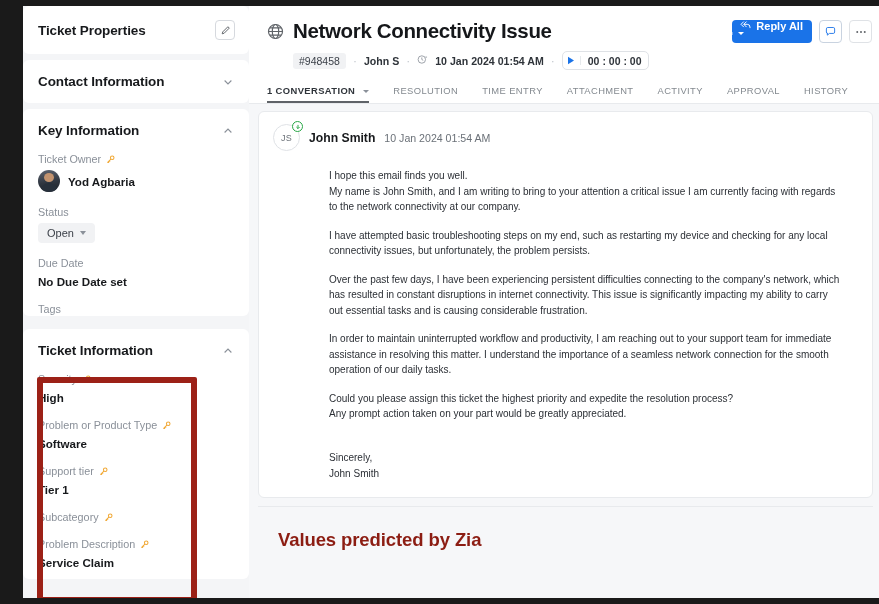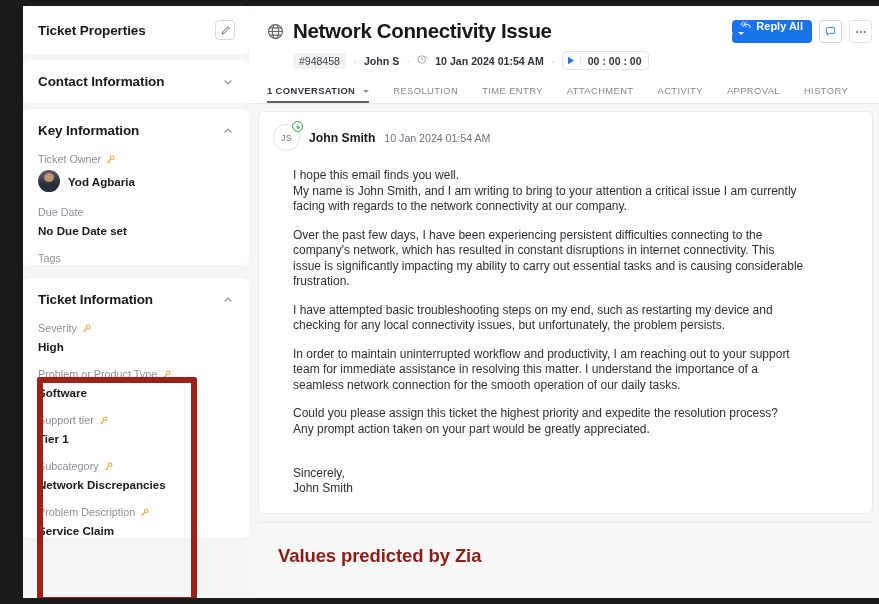--- a/index.html
+++ b/index.html
@@ -243,22 +243,22 @@
   .av-badge {
     position: absolute; right: -3px; top: -3px;
     width: 11px; height: 11px; border-radius: 50%;
     background: #fff; border: 1.3px solid #27a745;
     display: flex; align-items: center; justify-content: center;
   }
   .conv-name { font-size: 12.2px; font-weight: bold; color: #17191c; }
   .conv-date { font-size: 10.6px; color: #6b7178; }
 
   .body-text {
-    margin: 17px 0 0 20px;
-    font-size: 12px;
+    margin: 17px 0 0 56px;
+    font-size: 10px;
     line-height: 15.5px;
     color: #2b2f35;
     max-width: 512px;
   }
   .body-text p { margin-bottom: 13px; }
   .body-text p:last-child { margin-bottom: 0; }
 
   .divider-h { height: 1px; background: #e8eaed; margin-top: 8px; }
   .zia-note {
     margin: 22px 0 0 20px;
@@ -316,20 +316,29 @@
                 <path d="M8.6 7.4L3.5 12.5M4.6 11.4l1.2 1.2M6.2 9.8l1.2 1.2"></path>
             </svg>
           </span>
         </div>
         <div class="owner-row">
           <span class="owner-av"></span>
           <span class="owner-name">Yod Agbaria</span>
         </div>
       </div>
 
+      <div class="field">
+        <div class="field-label">
+          <span>Status</span>
+        </div>
+        <span class="status-pill">
+          <span>Open</span>
+          <span class="caret-dn"></span>
+        </span>
+      </div>
 
       <div class="field">
         <div class="field-label">
           <span>Due Date</span>
         </div>
         <div class="field-value">No Due Date set</div>
       </div>
 
       <div class="field" style="">
         <div class="field-label">
@@ -391,21 +400,20 @@
       <div class="field">
         <div class="field-label">
           <span>Subcategory</span>
           <span class="zia-key">
             <svg width="11" height="11" viewBox="0 0 16 16" fill="none" stroke="#f0a732" stroke-width="1.5">
               <circle cx="10.5" cy="5.5" r="2.6"></circle>
                 <path d="M8.6 7.4L3.5 12.5M4.6 11.4l1.2 1.2M6.2 9.8l1.2 1.2"></path>
             </svg>
           </span>
         </div>
-        <div class="field-value">Network Discrepancies</div>
       </div>
 
       <div class="field">
         <div class="field-label">
           <span>Problem Description</span>
           <span class="zia-key">
             <svg width="11" height="11" viewBox="0 0 16 16" fill="none" stroke="#f0a732" stroke-width="1.5">
               <circle cx="10.5" cy="5.5" r="2.6"></circle>
                 <path d="M8.6 7.4L3.5 12.5M4.6 11.4l1.2 1.2M6.2 9.8l1.2 1.2"></path>
             </svg>
@@ -508,22 +516,22 @@
                 <path d="M5 1.5v6M2.3 5L5 7.7 7.7 5"></path>
               </svg>
             </span>
           </span>
           <span class="conv-name">John Smith</span>
           <span class="conv-date">10 Jan 2024 01:54 AM</span>
         </div>
         <div class="body-text">
           <p style="white-space:pre-line">I hope this email finds you well.
 My name is John Smith, and I am writing to bring to your attention a critical issue I am currently facing with regards to the network connectivity at our company.</p>
+          <p>I have attempted basic troubleshooting steps on my end, such as restarting my device and checking for any local connectivity issues, but unfortunately, the problem persists.</p>
           <p>Over the past few days, I have been experiencing persistent difficulties connecting to the company's network, which has resulted in constant disruptions in internet connectivity. This issue is significantly impacting my ability to carry out essential tasks and is causing considerable frustration.</p>
-          <p>I have attempted basic troubleshooting steps on my end, such as restarting my device and checking for any local connectivity issues, but unfortunately, the problem persists.</p>
           <p>In order to maintain uninterrupted workflow and productivity, I am reaching out to your support team for immediate assistance in resolving this matter. I understand the importance of a seamless network connection for the smooth operation of our daily tasks.</p>
           <p style="white-space:pre-line">Could you please assign this ticket the highest priority and expedite the resolution process?
 Any prompt action taken on your part would be greatly appreciated.</p>
           <p style="white-space:pre-line">
 Sincerely,
 John Smith</p>
         </div>
       </div>
       <div class="divider-h"></div>
       <div class="zia-note">Values predicted by Zia</div>

